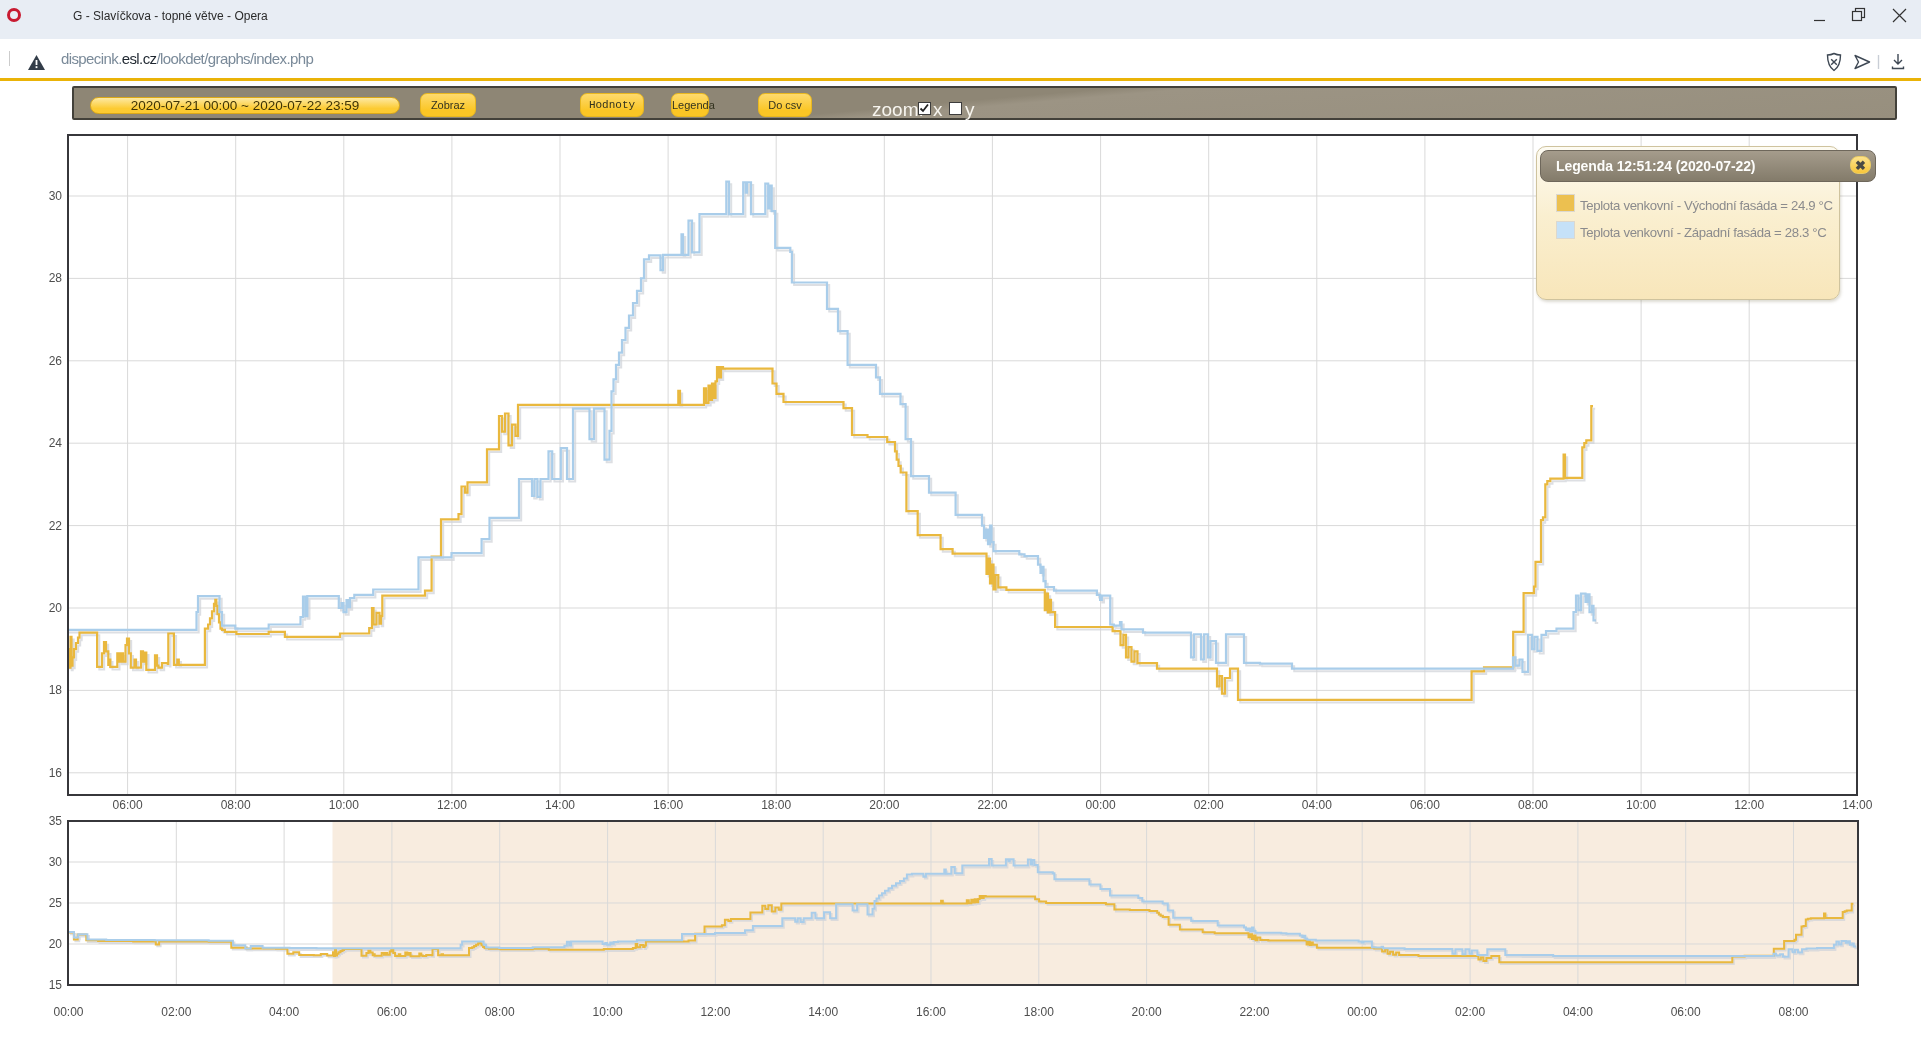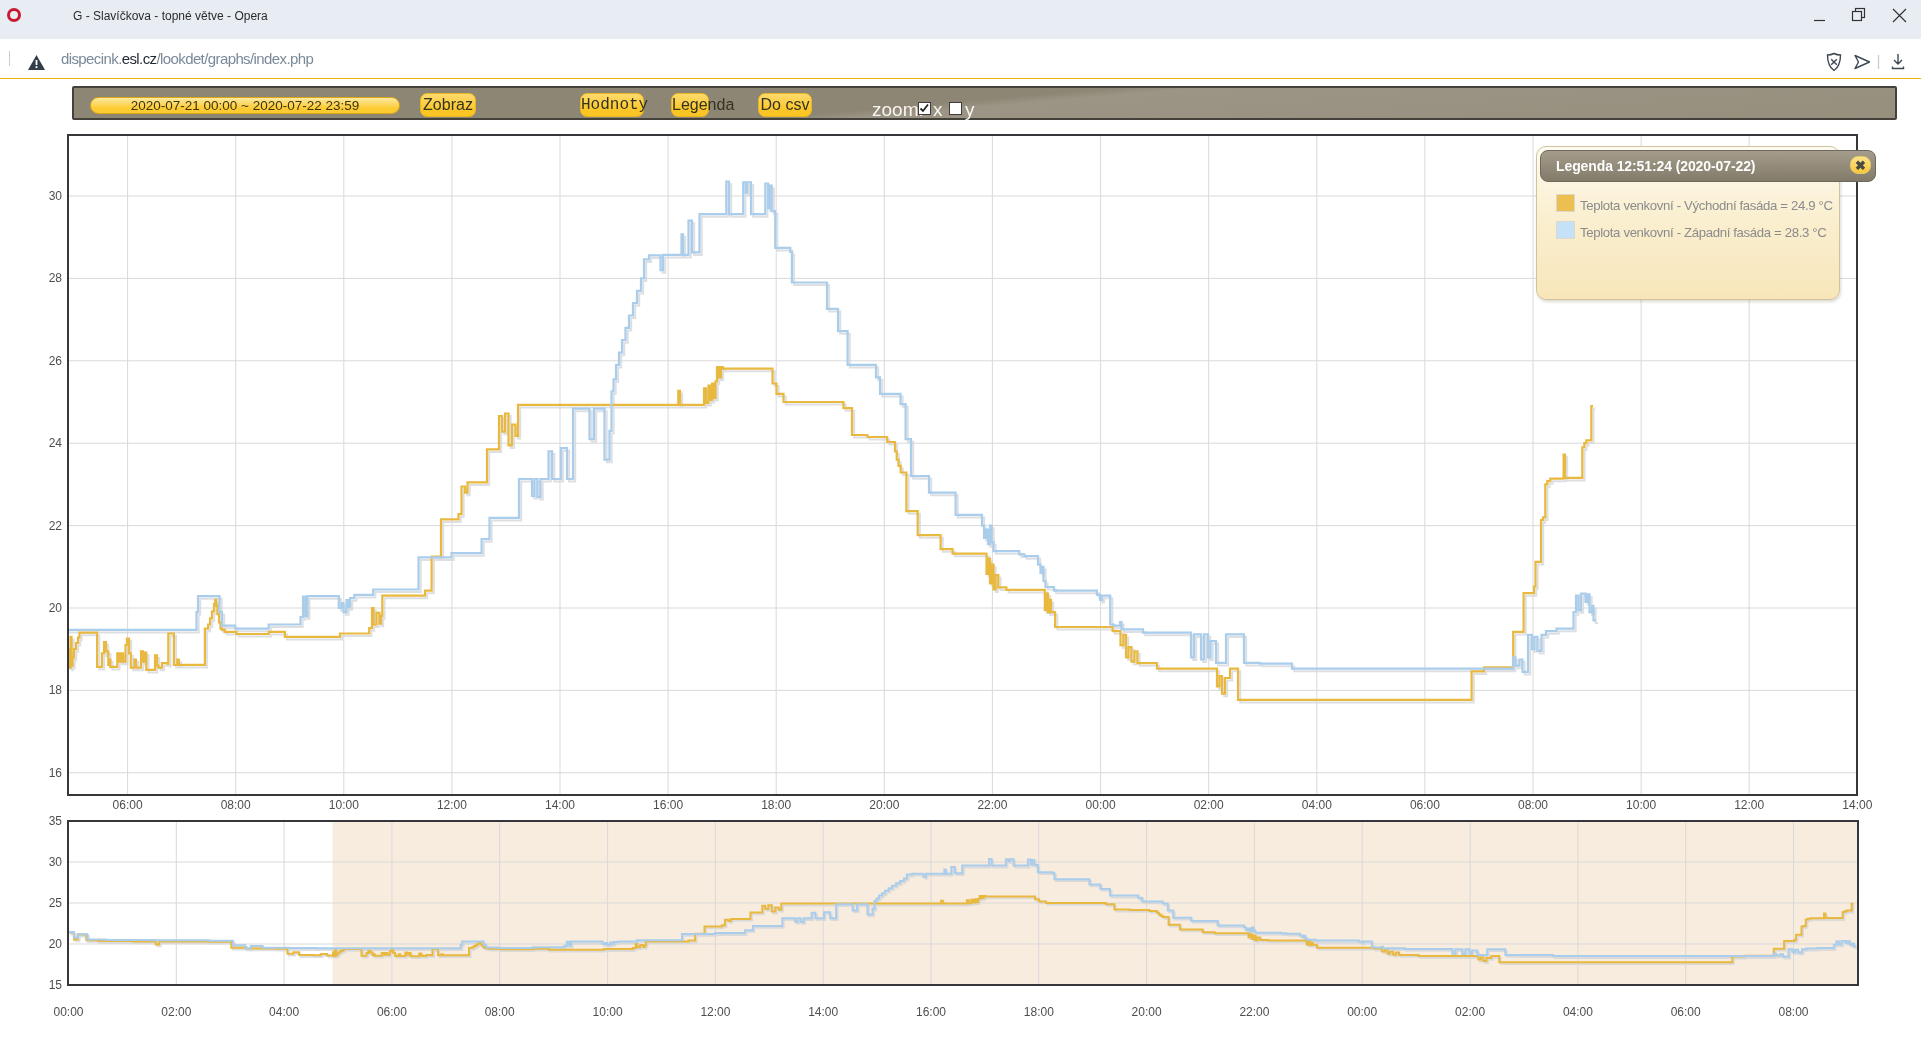--- a/index.html
+++ b/index.html
@@ -1,31 +1,31 @@
 <!DOCTYPE html>
 <html><head><meta charset="utf-8">
 <style>
 html,body{margin:0;padding:0;width:1921px;height:1039px;background:#fff;overflow:hidden;
 font-family:"Liberation Sans",sans-serif;}
 .titlebar{position:absolute;left:0;top:0;width:1921px;height:39px;background:#e8edf4;}
 .titlebar .ttext{position:absolute;left:29px;top:9px;font-size:12px;color:#2b2b2b;letter-spacing:0px;margin-left:44px;}
 .alogo{position:absolute;left:7px;top:8px;width:14px;height:14px;border-radius:50%;
 border:3.6px solid #c81a31;box-sizing:border-box;background:#e8edf4;}
 .addrbar{position:absolute;left:0;top:39px;width:1921px;height:39px;background:#ffffff;
-border-bottom:1px solid #eab308;}
+border-bottom:3px solid #eab308;}
 .urltext{position:absolute;left:61px;top:11px;font-size:15px;color:#7a8a99;letter-spacing:-0.6px;}
 .urltext b{color:#1f2730;font-weight:normal;}
 .toolbar{position:absolute;left:48px;top:86px;width:1825px;height:34px;box-sizing:border-box;
 border:2px solid #43413a;border-radius:2px;
 background:linear-gradient(175deg,#8e8675 0%,#8e8675 48%,#9c9484 52%,#978f7e 100%);margin-left:24px;}
 .datepill{position:absolute;left:16px;top:9px;width:310px;height:17px;box-sizing:border-box;
 border:1px solid #dba818;border-radius:9px;background:linear-gradient(#fde9a2,#fccb32 70%,#fcca30);
 text-align:center;font-size:13.5px;color:#403505;line-height:15px;}
 .tbtn{position:absolute;top:5px;height:24px;box-sizing:border-box;border:1px solid #e8b71f;
-border-radius:7px;background:linear-gradient(#fdda6e,#fbc625 75%);color:#33331f;font-size:16px;
+border-radius:7px;background:linear-gradient(#fdda6e,#fbc625 75%);color:#33331f;font-size:11px;
 text-align:center;line-height:22px;}
 .zoomlab{position:absolute;top:11px;color:#f7f5ef;font-size:19px;}
 .cbox{position:absolute;top:14px;width:13px;height:13px;box-sizing:border-box;background:#fff;
 border:1.5px solid #3c3c3c;}
 .axis{font-size:12px;fill:#4e4e4e;}
 .legend{position:absolute;left:1536px;top:146px;width:304px;height:154px;box-sizing:border-box;
 border:1px solid #cfc39e;border-radius:10px;
 background:linear-gradient(#fdfbf2 0%,#faefd0 45%,#f8e6ba 100%);box-shadow:1px 2px 3px rgba(120,110,80,.25);}
 .leghead{position:absolute;left:3px;top:3px;width:336px;height:32px;box-sizing:border-box;
 border-radius:8px;border:1px solid #6e675b;background:linear-gradient(#a59c8c,#837b6a);}

